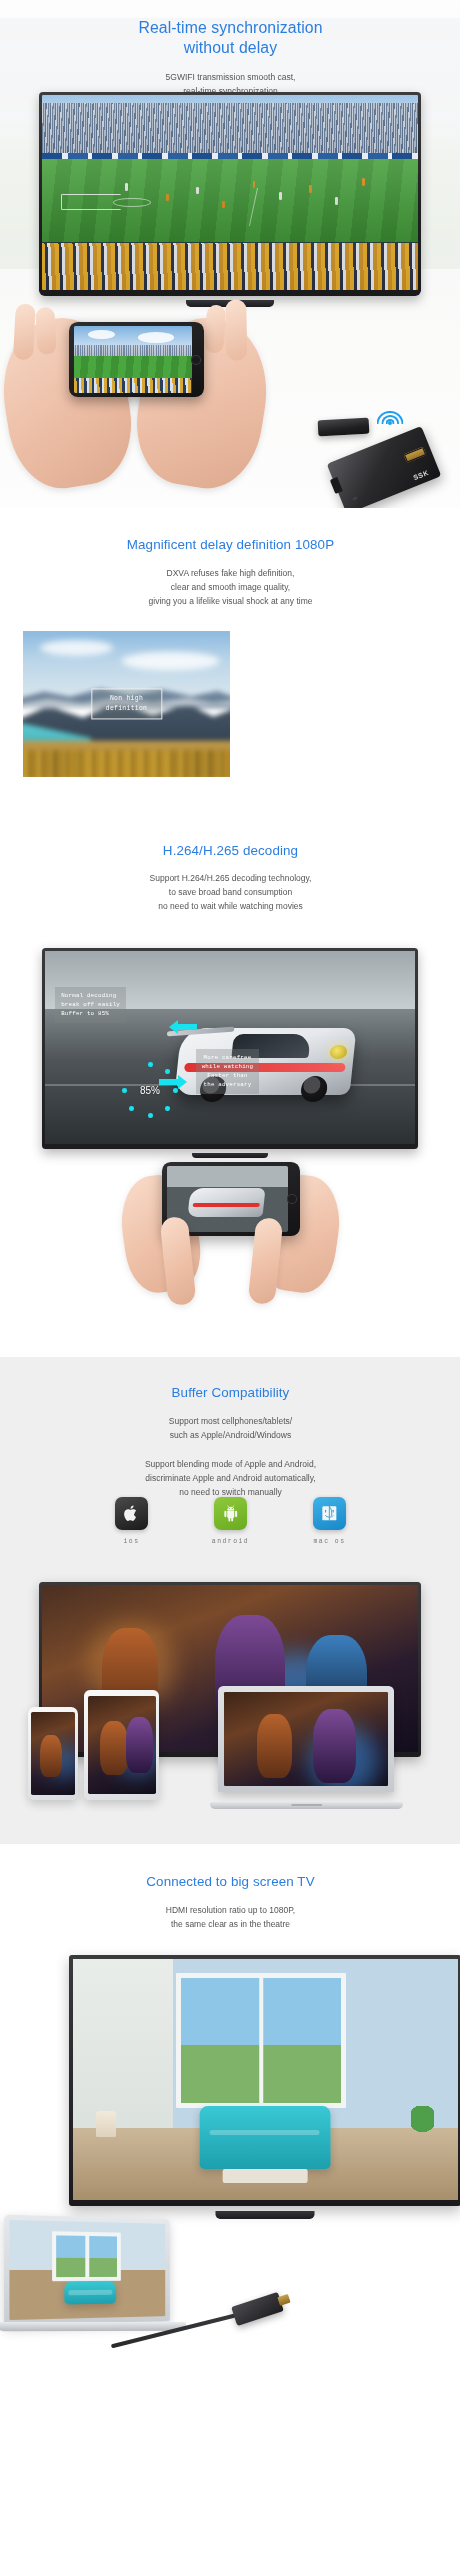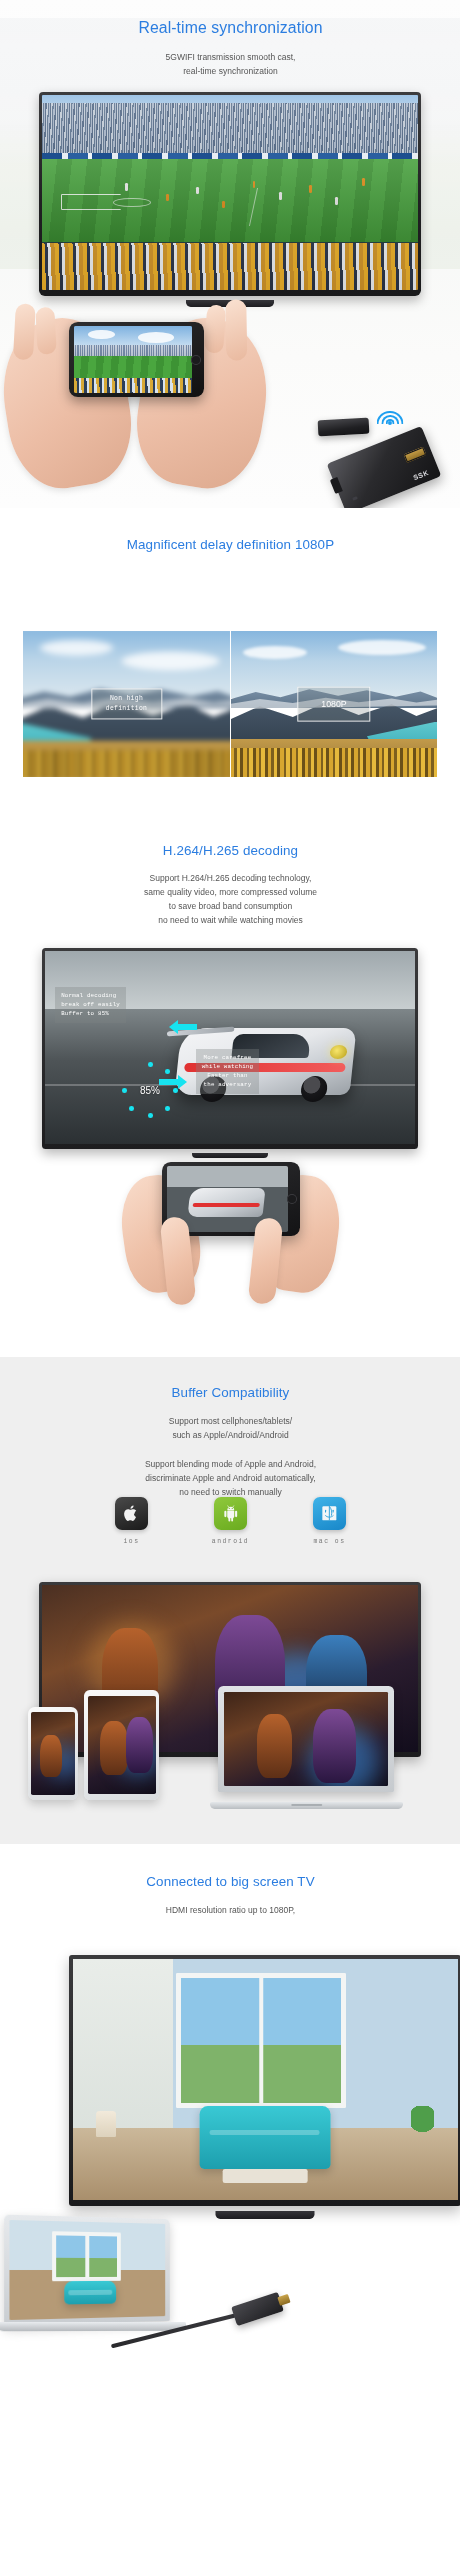--- a/index.html
+++ b/index.html
@@ -406,20 +406,21 @@
 <body>
 
 <div class="page">
 
   <div class="section sec-white s1">
     <div class="s1-bg"></div>
     <div class="s1-ghost"></div>
 
     <div class="headline h-big">
       <div>Real-time synchronization</div>
+      <div>without delay</div>
     </div>
     <div class="subtext">
       <div>5GWIFI transmission smooth cast,</div>
       <div>real-time synchronization</div>
     </div>
 
     <div class="tv-wrap">
       <div class="tv-frame">
         <div class="tv-screen">
           <div class="stadium">
@@ -480,59 +481,49 @@
     <div class="dongle2">
       <div class="notch"></div>
       <div class="hdmi"></div>
       <div class="led"></div>
       <div class="brand">SSK</div>
     </div>
   </div>
 
   <div class="section sec-white s2">
     <div class="headline h-mid">Magnificent delay definition 1080P</div>
+    <div class="subtext">
+      <div>DXVA refuses fake high definition,</div>
+      <div>clear and smooth image quality,</div>
+      <div>giving you a lifelike visual shock at any time</div>
+    </div>
 
     <div class="cmp">
       <div class="cmp-half">
         <div class="scene blurred">
           <div class="sc-sky"></div>
           <div class="sc-cloud" style="left:10%;top:8%;width:70px;height:15px;"></div>
           <div class="sc-cloud" style="left:48%;top:16%;width:93px;height:17.5px;"></div>
           <div class="sc-mount-far"></div>
           <div class="sc-mount"></div>
           <div class="sc-snow"></div>
           <div class="sc-lake"></div>
           <div class="sc-hill"></div>
           <div class="sc-trees"></div>
         </div>
         <div class="cmp-label">Non high
 definition</div>
       </div>
-      <div class="cmp-half">
-        <div class="scene">
-          <div class="sc-sky"></div>
-          <div class="sc-cloud" style="left:6%;top:10%;width:64px;height:13px;"></div>
-          <div class="sc-cloud" style="left:52%;top:6%;width:88px;height:15px;"></div>
-          <div class="sc-mount-far"></div>
-          <div class="sc-mount"></div>
-          <div class="sc-snow"></div>
-          <div class="sc-lake" style="left:66%;width:34%;clip-path:polygon(0 46%,100% 0,100% 100%,14% 100%);"></div>
-          <div class="sc-hill"></div>
-          <div class="sc-trees"></div>
-        </div>
-        <div class="cmp-label big">1080P</div>
-      </div>
     </div>
   </div>
 
   <div class="section sec-white s3">
     <div class="headline h-mid">H.264/H.265 decoding</div>
     <div class="subtext">
       <div>Support H.264/H.265 decoding technology,</div>
-      <div>same quality video, more compressed volume</div>
       <div>to save broad band consumption</div>
       <div>no need to wait while watching movies</div>
     </div>
 
     <div class="car-wrap">
       <div class="car-frame">
         <div class="car-screen">
           <div class="track-sky"></div>
           <div class="track-road"></div>
           <div class="racecar">
@@ -589,21 +580,21 @@
       </div>
       <div class="hand2" style="left:15px;top:55px;width:28px;height:88px;border-radius:23px;transform:rotate(-6deg);z-index:6;"></div>
       <div class="hand2" style="left:103px;top:56px;width:27px;height:86px;border-radius:23px;transform:rotate(6deg);z-index:6;"></div>
     </div>
   </div>
 
   <div class="section sec-gray s4">
     <div class="headline h-mid">Buffer Compatibility</div>
     <div class="subtext">
       <div>Support most cellphones/tablets/</div>
-      <div>such as Apple/Android/Android</div>
+      <div>such as Apple/Android/Windows</div>
     </div>
     <div class="subtext" style="padding-top:15px;">
       <div>Support blending mode of Apple and Android,</div>
       <div>discriminate Apple and Android automatically,</div>
       <div>no need to switch manually</div>
     </div>
 
     <div class="os-row">
       <div class="os-item">
         <div class="os-tile os-ios">
@@ -684,20 +675,21 @@
           <div class="g-figure" style="left:56%;top:22%;width:27px;height:56px;background:linear-gradient(180deg,#7d4a96,#2a1640);"></div>
         </div>
       </div>
     </div>
   </div>
 
   <div class="section sec-white s5">
     <div class="headline h-mid">Connected to big screen TV</div>
     <div class="subtext">
       <div>HDMI resolution ratio up to 1080P,</div>
+      <div>the same clear as in the theatre</div>
     </div>
 
     <div class="room-wrap">
       <div class="room-tv">
         <div class="room-scr">
           <div class="rm-wallL"></div>
           <div class="rm-win"></div>
           <div class="rm-floor"></div>
           <div class="rm-lamp"></div>
           <div class="rm-sofa"></div>

